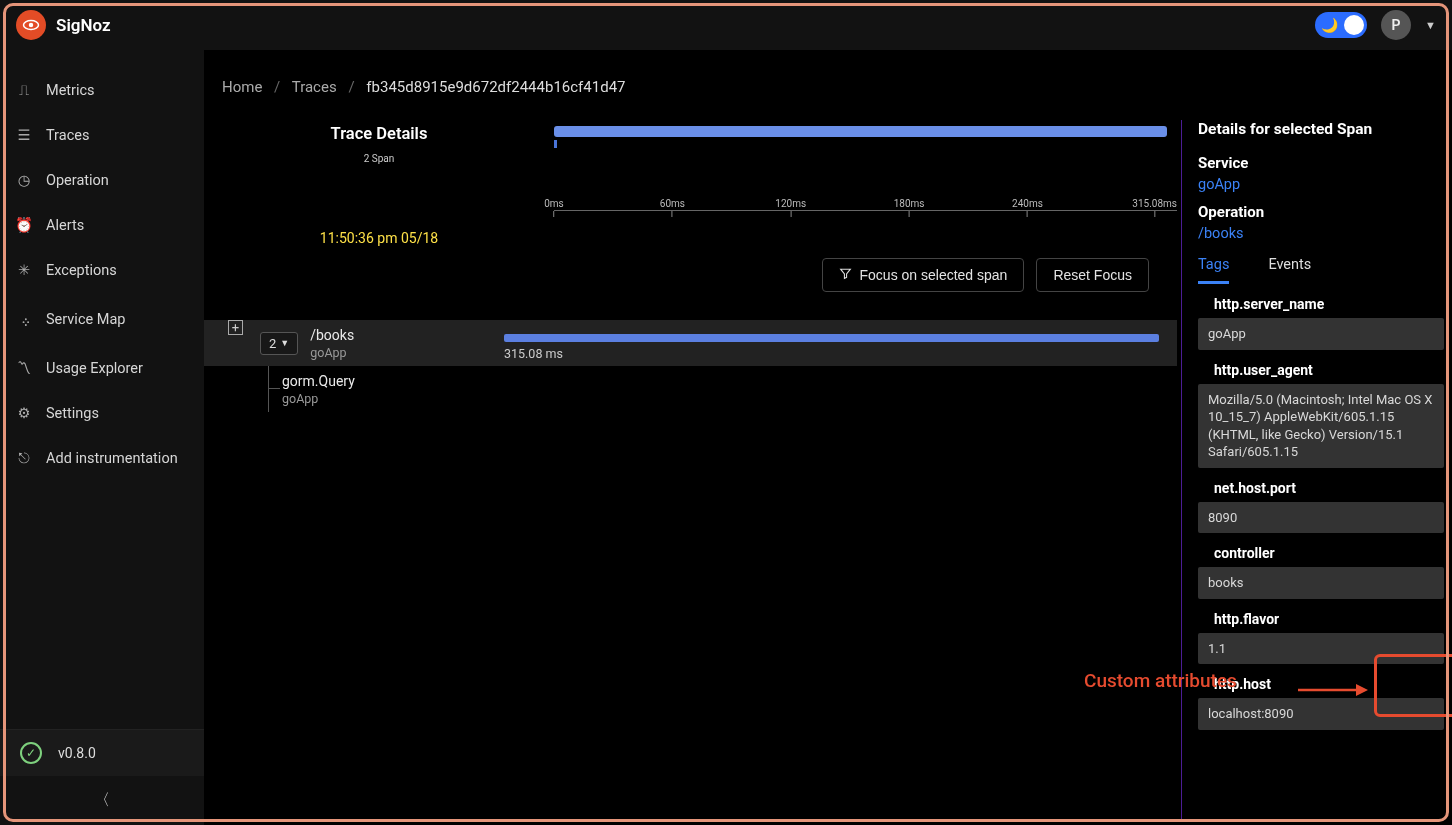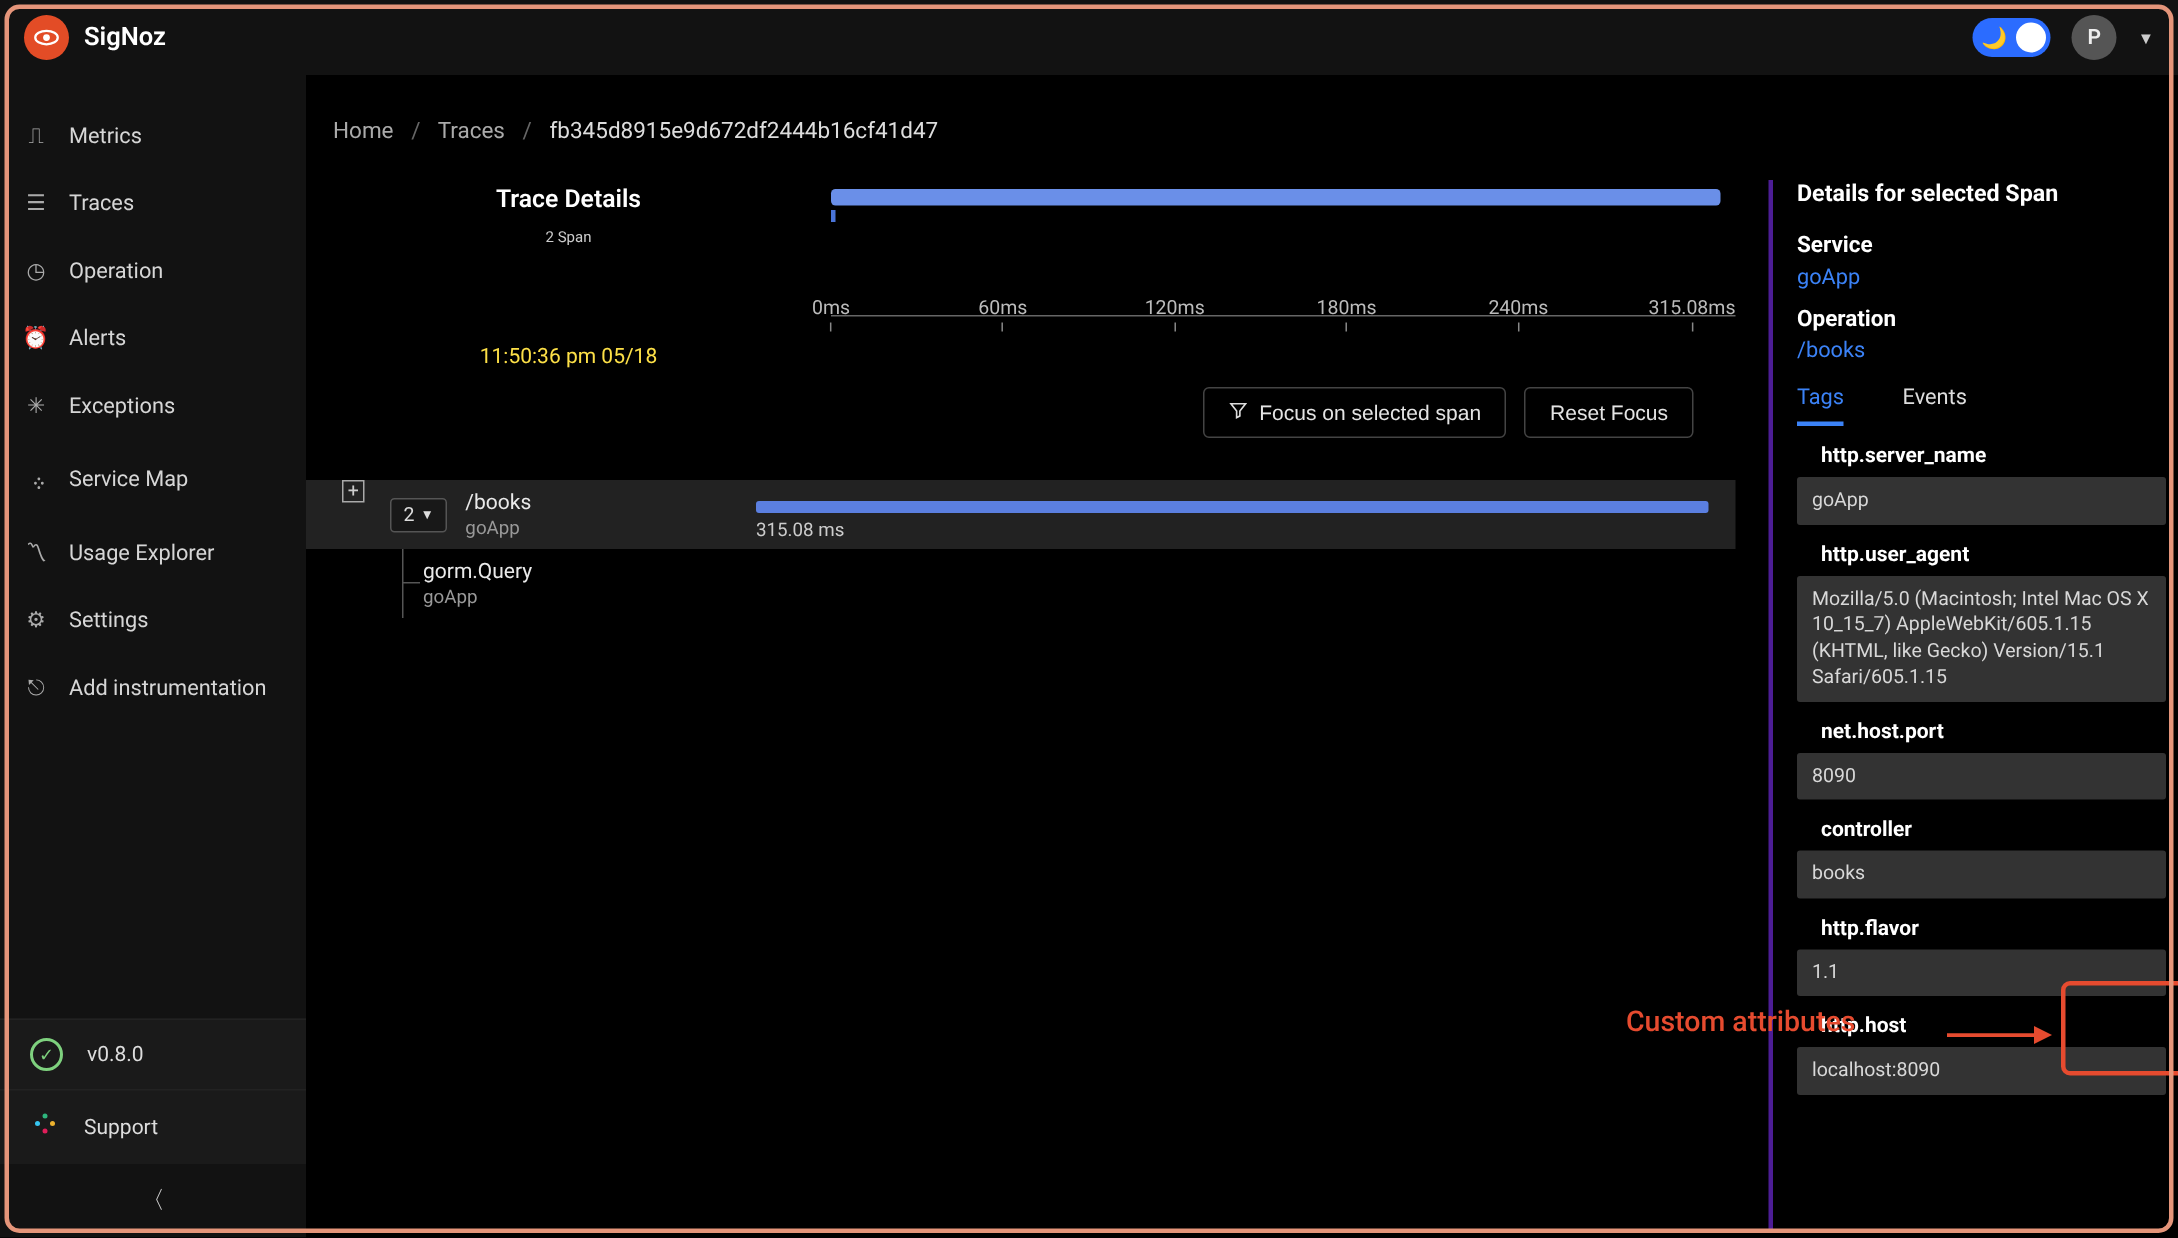--- a/index.html
+++ b/index.html
@@ -64,37 +64,37 @@
   .slack-icon { font-size:18px; }
   .collapse-row { display:flex; justify-content:center; padding:14px 0; }
   .chev-left { color:#ccc; font-size:16px; }
 
   .main { flex:1; padding: 14px 0 0 0; overflow:hidden; position:relative; }
   .breadcrumb { padding: 14px 0 24px 18px; font-size:15px; color:#aaa; }
   .breadcrumb .sep { margin:0 8px; color:#666; }
   .bc-current { color:#ddd; }
 
   .content-row { display:flex; height: calc(100% - 60px); }
-  .trace-area { flex:1; padding-right:22px; border-right:3px solid #4c1d95; }
+  .trace-area { flex:1; padding-right:4px; border-right:1px solid #4c1d95; }
   .detail-panel { width:270px; padding: 0 8px 0 16px; overflow-y:auto; }
 
   .trace-header { display:flex; align-items:flex-start; }
   .trace-title-col { width:350px; text-align:center; padding-top:4px; }
   .trace-title { font-size:16.5px; font-weight:600; color:#fff; }
   .span-count { font-size:10px; color:#ccc; margin-top:10px; }
   .overview-wrap { flex:1; padding-right:10px; }
   .overview-bar-track { height:20px; position:relative; margin-top:4px; }
   .overview-bar { position:absolute; left:0; right:0; top:2px; height:11px; background:#6a8fe8; border-radius:3px; }
   .cursor-tick { position:absolute; left:0; bottom:-4px; width:3px; height:8px; background:#4a74d8; }
 
   .axis-row { display:flex; margin-top:34px; }
   .axis-label-col { width:350px; text-align:center; font-size:14px; color:#fde047;margin-top:32px; }
   .axis-scale { flex:1; position:relative; height:26px; padding-right:10px; }
   .axis-line { position:absolute; left:0; right:0; top:12px; height:1px; background:#666; }
-  .tick { position:absolute; top:0; font-size:13px; color:#bbb; transform:translateX(-50%); text-align:right; }
+  .tick { position:absolute; top:0; font-size:10px; color:#bbb; transform:translateX(-50%); text-align:right; }
   .tick .tm { display:block; width:1px;height:6px;background:#888;margin:2px auto 0; position:relative;}
 
   .toolbar { display:flex; gap:12px; justify-content:flex-end; padding: 12px 28px 10px 0; }
   .btn {
     background:transparent; border:1px solid #444; color:#e4e4e4;
     padding:8px 16px; border-radius:4px; font-size:14px; cursor:pointer;
     display:inline-flex; gap:8px;
   }
 
   .spans-wrap { position:relative; margin-top:18px; }
@@ -193,31 +193,20 @@
       <div class="nav-item">
           <span class="nav-icon">⎋</span>
           <span>Add instrumentation</span>
         </div>
     </div>
     <div class="sb-bottom">
       <div class="version-row">
         <span class="check-circle">✓</span>
         <span>v0.8.0</span>
       </div>
-      <div class="support-row">
-        <span class="slack-icon">
-          <svg width="20" height="20" viewBox="0 0 24 24">
-              <rect x="4" y="10" width="4" height="4" rx="2" fill="#36C5F0"></rect>
-              <rect x="10" y="4" width="4" height="4" rx="2" fill="#2EB67D"></rect>
-              <rect x="16" y="10" width="4" height="4" rx="2" fill="#ECB22E"></rect>
-              <rect x="10" y="16" width="4" height="4" rx="2" fill="#E01E5A"></rect>
-            </svg>
-        </span>
-        <span>Support</span>
-      </div>
       <div class="collapse-row">
           <span class="chev-left">〈</span>
         </div>
     </div>
   </aside>
 
   <main class="main">
     <div class="breadcrumb">
       <span>Home</span>
       <span class="sep">/</span>

